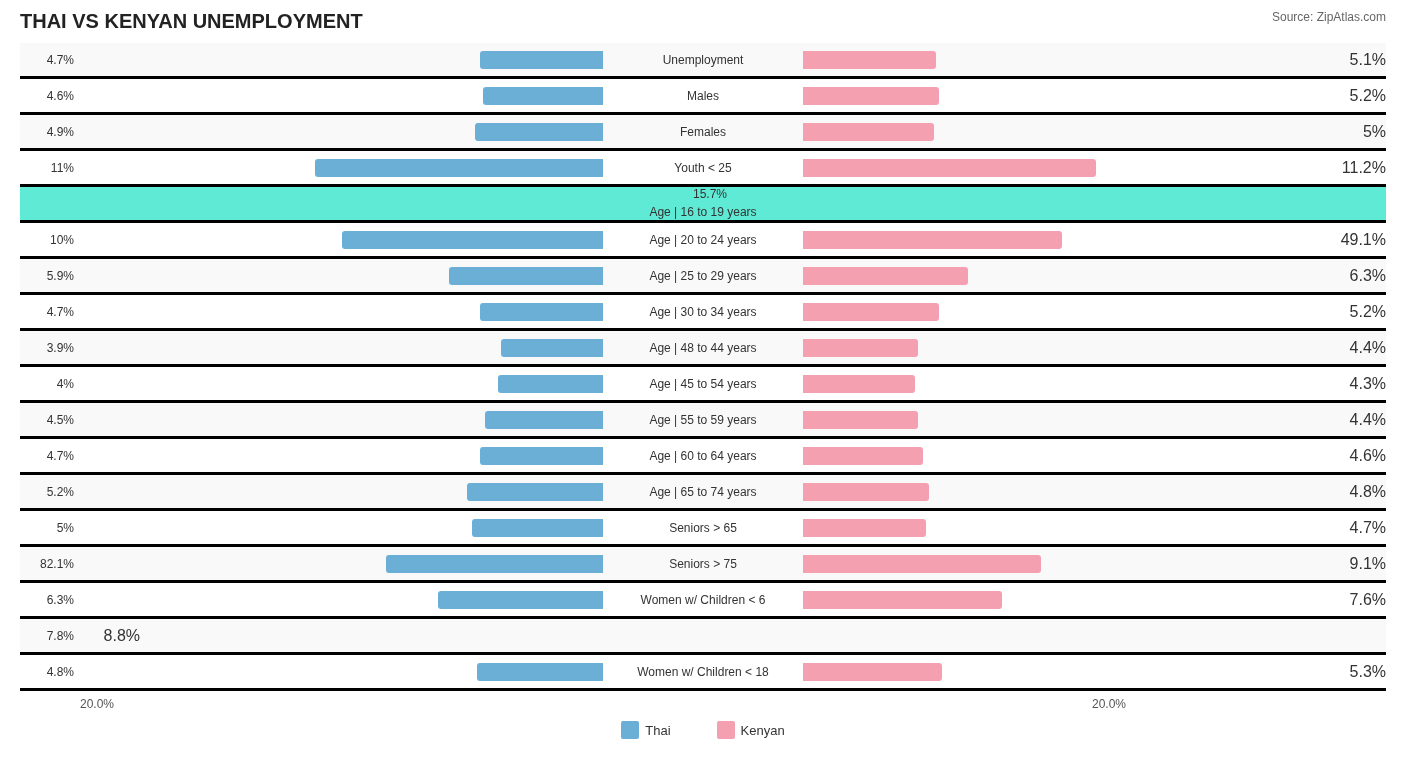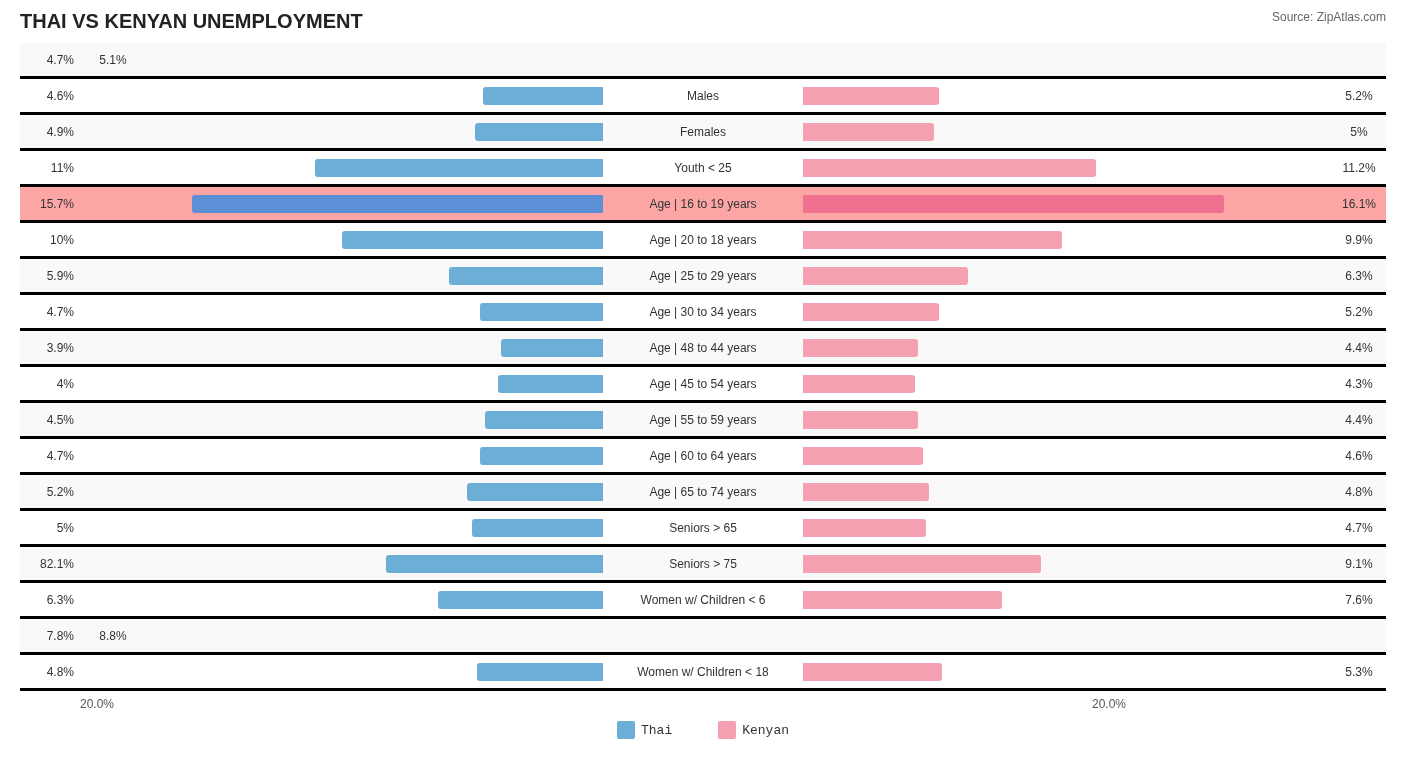--- a/index.html
+++ b/index.html
@@ -32,21 +32,21 @@
     .row {
       display: flex;
       align-items: center;
       height: 36px;
       border-bottom: 3px solid #000000;
       position: relative;
     }
     .row:nth-child(odd) { background: #f9f9f9; }
     .row:nth-child(even) { background: #fff; }
     
-    .row.highlight { background: #fca5a5; }
+    .row.highlight { background: #5eead4; flex-direction: column; }
 
     .left-val {
       width: 60px;
       text-align: right;
       font-size: 12px;
       color: #333;
       padding-right: 6px;
       flex-shrink: 0;
     }
     .bars-container {
@@ -91,40 +91,39 @@
       text-align: center;
       font-size: 12px;
       color: #333;
       flex-shrink: 0;
       z-index: 1;
       padding: 0 4px;
       white-space: nowrap;
     }
     .right-val {
       width: 60px;
-      text-align: center;
-      font-size: 12px;
+      text-align: right;
+      font-size: 16px;
       color: #333;
       padding-left: 6px;
       flex-shrink: 0;
     }
     .axis-row {
       display: flex;
       align-items: center;
       margin-top: 6px;
     }
     .axis-left-spacer { width: 60px; flex-shrink: 0; }
     .axis-center { flex: 1; display: flex; justify-content: space-between; }
     .axis-label { font-size: 12px; color: #555; }
     .legend {
       display: flex;
       justify-content: center;
       gap: 46px;
       margin-top: 10px;
-      font-family: Liberation Mono, monospace;
     }
     .legend-item {
       display: flex;
       align-items: center;
       gap: 6px;
       font-size: 13px;
       color: #333;
     }
     .legend-box {
       width: 18px;
@@ -140,20 +139,29 @@
 
 <div class="header">
   <div class="chart-title">THAI VS KENYAN UNEMPLOYMENT</div>
   <div class="source">Source: ZipAtlas.com</div>
 </div>
 
 <div class="chart-area">
 
 <div class="row">
       <div class="left-val">4.7%</div>
+      <div class="bars-container">
+        <div class="bar-left-wrap">
+          <div class="bar-blue" style="width: 23.5%;"></div>
+        </div>
+        <div class="center-label">Unemployment</div>
+        <div class="bar-right-wrap">
+          <div class="bar-pink" style="width: 25.5%;"></div>
+        </div>
+      </div>
       <div class="right-val">5.1%</div>
     </div>
     <div class="row">
       <div class="left-val">4.6%</div>
       <div class="bars-container">
         <div class="bar-left-wrap">
           <div class="bar-blue" style="width: 23%;"></div>
         </div>
         <div class="center-label">Males</div>
         <div class="bar-right-wrap">
@@ -200,26 +208,26 @@
         </div>
       </div>
       <div class="right-val">16.1%</div>
     </div>
     <div class="row">
       <div class="left-val">10%</div>
       <div class="bars-container">
         <div class="bar-left-wrap">
           <div class="bar-blue" style="width: 50%;"></div>
         </div>
-        <div class="center-label">Age | 20 to 18 years</div>
+        <div class="center-label">Age | 20 to 24 years</div>
         <div class="bar-right-wrap">
           <div class="bar-pink" style="width: 49.5%;"></div>
         </div>
       </div>
-      <div class="right-val">9.9%</div>
+      <div class="right-val">49.1%</div>
     </div>
     <div class="row">
       <div class="left-val">5.9%</div>
       <div class="bars-container">
         <div class="bar-left-wrap">
           <div class="bar-blue" style="width: 29.5%;"></div>
         </div>
         <div class="center-label">Age | 25 to 29 years</div>
         <div class="bar-right-wrap">
           <div class="bar-pink" style="width: 31.5%;"></div>

